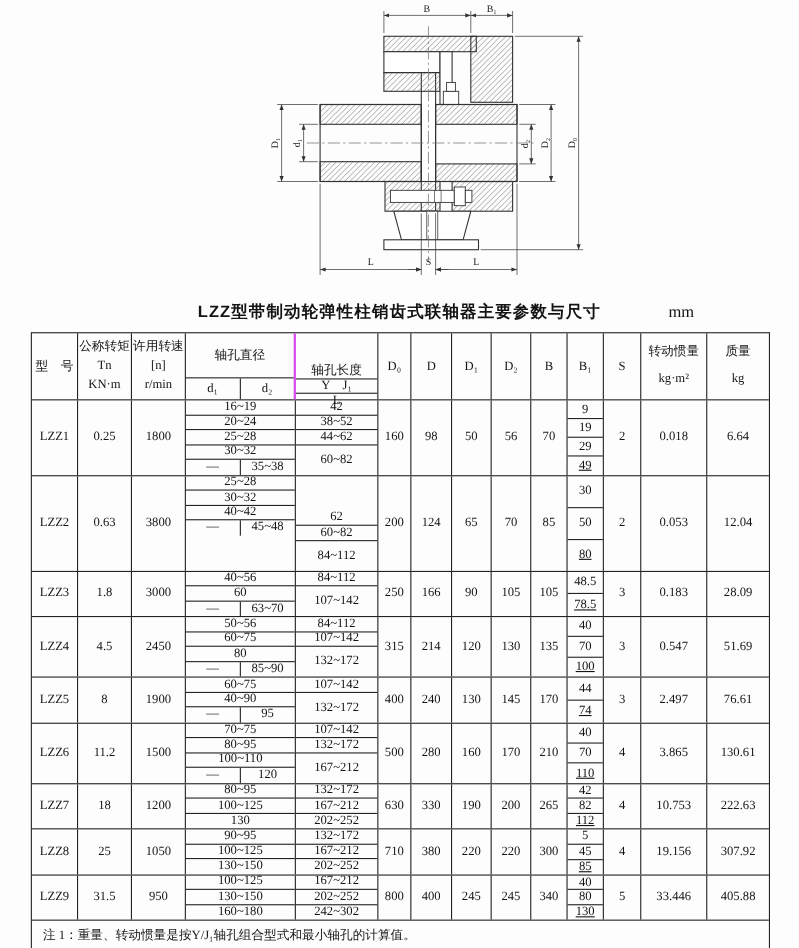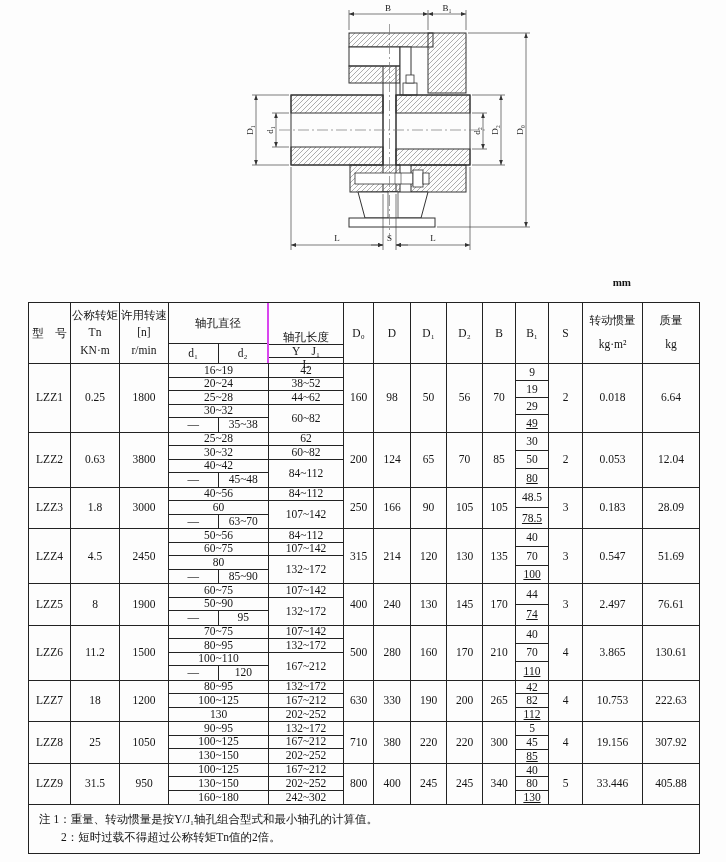--- a/index.html
+++ b/index.html
@@ -11,21 +11,21 @@
   
   .drawwrap{height:270px;position:relative;}
   .drawwrap svg{position:absolute;left:243px;top:0;}
   
   .titlebar{position:relative;height:30px;margin-bottom:2px;}
   .title{
     position:absolute;left:0;right:0;text-align:center;top:4px;
     font-family:"Liberation Sans","DejaVu Sans",sans-serif;
     font-weight:bold;font-size:15px;letter-spacing:1px;
   }
-  .unit{position:absolute;right:95px;top:6px;font-size:11px;font-weight:bold;}
+  .unit{position:absolute;right:95px;top:6px;font-size:15px;}
   
   .tbl{
     --rh:13.5px;
     width:670px;margin-left:28px;border:1px solid #222;
     font-size:11.5px;line-height:1.1;
   }
   .cell{display:flex;align-items:center;justify-content:center;
         border-right:1px solid #222;box-sizing:border-box;text-align:center;}
   .c-model{width:42px}.c-tn{width:49px}.c-speed{width:49px}
   .c-d0{width:30px}.c-D{width:37px}.c-D1{width:36px}.c-D2{width:36px}
@@ -151,20 +151,21 @@
     <text x="10" y="130" transform="rotate(-90 10 130)">D₁</text>
     <text x="30" y="130" transform="rotate(-90 30 130)">d₁</text>
     <text x="94" y="241">L</text>
     <text x="146.5" y="241">S</text>
     <text x="190" y="241">L</text>
   </g>
 </svg>
 </div>
 
 <div class="titlebar">
+  <div class="title">LZZ型带制动轮弹性柱销齿式联轴器主要参数与尺寸</div>
   <div class="unit">mm</div>
 </div>
 
 <div class="tbl">
   <div class="thead">
     <div class="cell c-model">型　号</div>
     <div class="cell c-tn col3">
       <span>公称转矩</span>
       <span>Tn</span>
       <span>KN·m</span>
@@ -251,21 +252,21 @@
           <div class="dcol">
             <div class="drow">25~28</div>
             <div class="drow">30~32</div>
             <div class="drow">40~42</div>
             <div class="drow split last">
               <div class="dhalf">—</div>
               <div class="dhalf">45~48</div>
             </div>
           </div>
           <div class="lcol">
-            <div class="lrow" style="height: calc(var(--rh)*1);">62</div>
+            <div class="lrow" style="height: calc(var(--rh)*1); margin-top: 32px;">62</div>
             <div class="lrow" style="height: calc(var(--rh)*1);">60~82</div>
             <div class="lrow last" style="height: calc(var(--rh)*2);">84~112</div>
           </div>
         </div>
         <div class="cell c-d0">200</div>
         <div class="cell c-D">124</div>
         <div class="cell c-D1">65</div>
         <div class="cell c-D2">70</div>
         <div class="cell c-B">85</div>
         <div class="b1col">
@@ -342,21 +343,21 @@
         <div class="cell c-in">0.547</div>
         <div class="cell c-ms">51.69</div>
       </div>
       <div class="block">
         <div class="cell c-model">LZZ5</div>
         <div class="cell c-tn">8</div>
         <div class="cell c-speed">1900</div>
         <div class="boregrid">
           <div class="dcol">
             <div class="drow">60~75</div>
-            <div class="drow">50~90</div>
+            <div class="drow">40~90</div>
             <div class="drow split last">
               <div class="dhalf">—</div>
               <div class="dhalf">95</div>
             </div>
           </div>
           <div class="lcol">
             <div class="lrow" style="height: calc(var(--rh)*1);">107~142</div>
             <div class="lrow last" style="height: calc(var(--rh)*2);">132~172</div>
           </div>
         </div>

